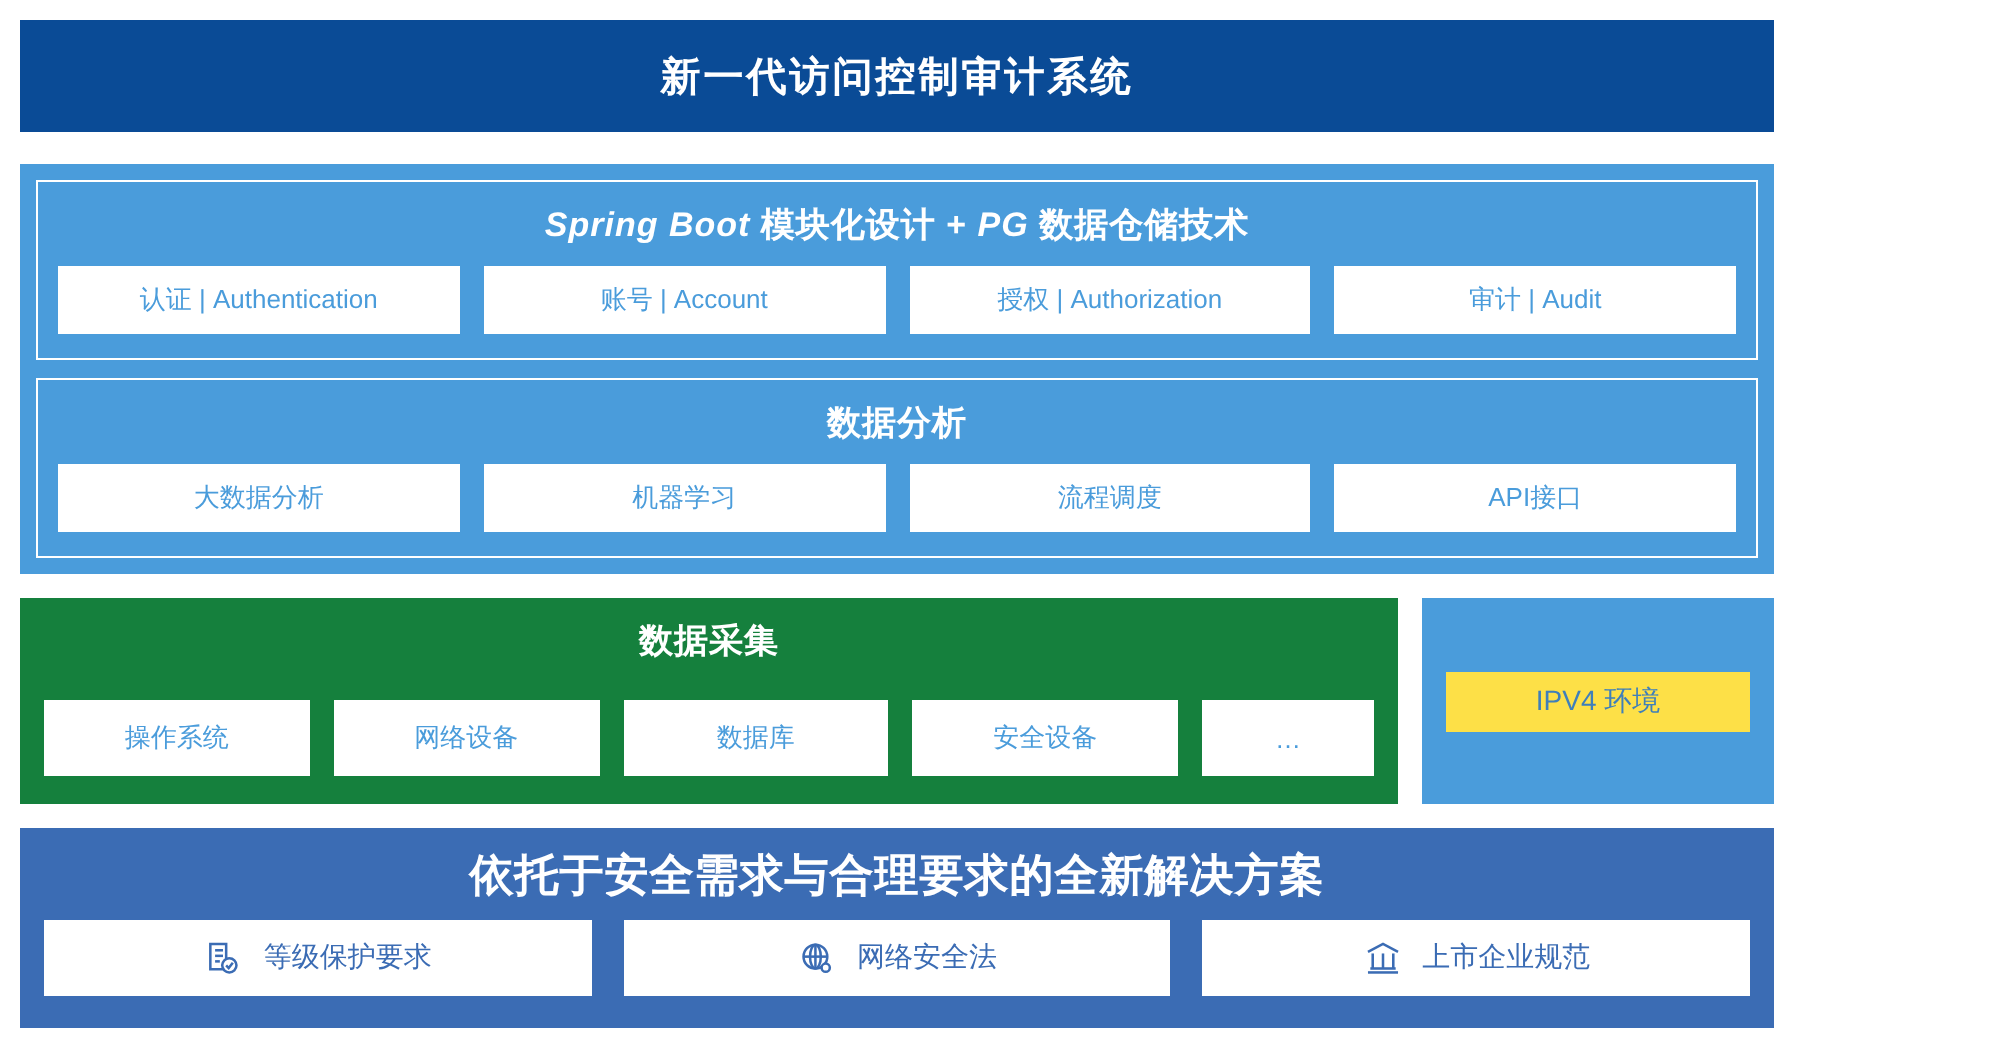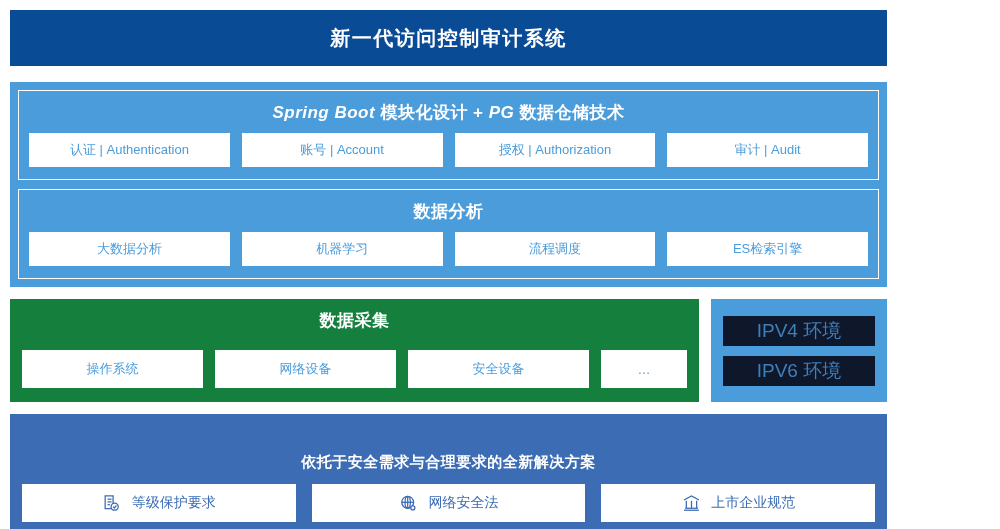--- a/index.html
+++ b/index.html
@@ -91,43 +91,42 @@
   .collect-side {
     flex: 0 0 176px;
     background: #4a9cdb;
     padding: 10px 12px;
     display: flex;
     flex-direction: column;
     justify-content: center;
     gap: 10px;
   }
   .side-chip {
-    background: #0f172a;
+    background: #fde047;
     height: 30px;
     display: flex;
     align-items: center;
     justify-content: center;
     color: #3f7fba;
-    font-size: 19px;
+    font-size: 14px;
   }
   .collect-main .section-title { margin-bottom: 8px; }
   .collect-main .chip-row { gap: 12px; margin-top: 15px; }
   .collect-main .chip { height: 38px; }
   .collect-main .chip.narrow { flex: 0 0 86px; }
 
   
   .panel-solution {
     background: #3b6cb4;
     margin-top: 12px;
     padding: 10px 12px 16px 12px;
   }
   .panel-solution .section-title {
-    font-size: 15px;
+    font-size: 22px;
     margin-bottom: 8px;
-    margin-top: 24px;
   }
   .sol-row { display: flex; gap: 16px; }
   .sol-chip {
     flex: 1;
     background: #ffffff;
     height: 38px;
     display: flex;
     align-items: center;
     justify-content: center;
     gap: 10px;
@@ -164,41 +163,41 @@
         <div class="chip">审计 | Audit</div>
       </div>
     </div>
 
     <div class="inner-box">
       <div class="section-title">数据分析</div>
       <div class="chip-row">
         <div class="chip">大数据分析</div>
         <div class="chip">机器学习</div>
         <div class="chip">流程调度</div>
-        <div class="chip">ES检索引擎</div>
+        <div class="chip">API接口</div>
       </div>
     </div>
 
   </div>
 
   <div class="collect-row">
 
     <div class="collect-main">
       <div class="section-title">数据采集</div>
       <div class="chip-row">
         <div class="chip">操作系统</div>
         <div class="chip">网络设备</div>
+        <div class="chip">数据库</div>
         <div class="chip">安全设备</div>
         <div class="chip narrow">…</div>
       </div>
     </div>
 
     <div class="collect-side">
       <div class="side-chip">IPV4 环境</div>
-      <div class="side-chip">IPV6 环境</div>
     </div>
 
   </div>
 
   <div class="panel-solution">
     <div class="section-title">依托于安全需求与合理要求的全新解决方案</div>
     <div class="sol-row">
 
       <div class="sol-chip">
         <span class="ico">

